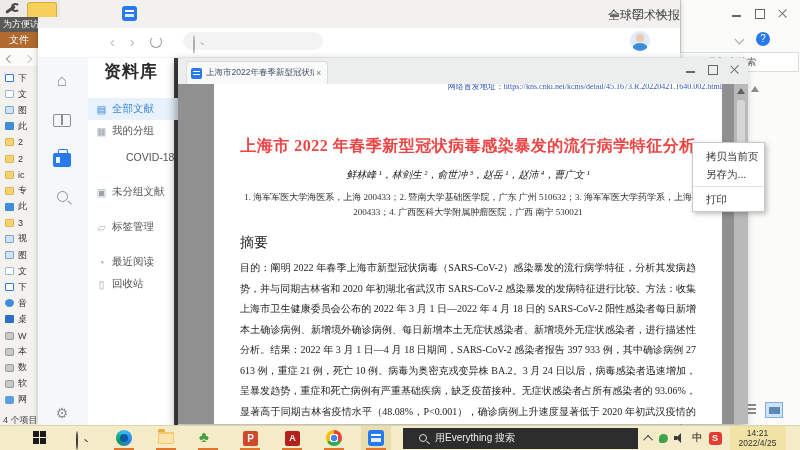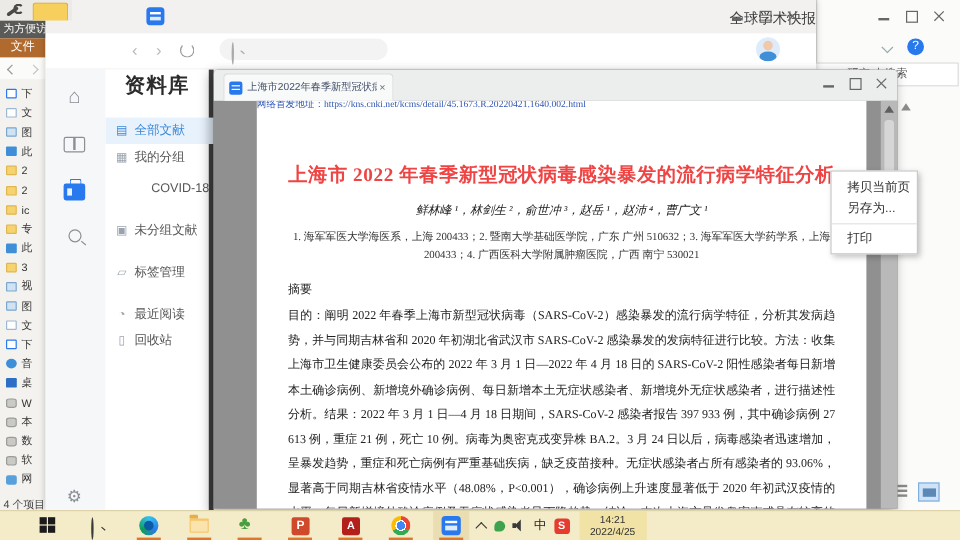--- a/index.html
+++ b/index.html
@@ -98,25 +98,25 @@
   .v-tab { left:8px; top:3px; width:142px; height:23px; background:#f8f9f9; border:1px solid #dcdcdc; border-bottom:none; border-radius:4px 4px 0 0; display:flex; align-items:center; padding:0 4px; }
   .v-fav { width:11px; height:11px; background:#2878ee; border-radius:2px; position:relative; flex:none; margin-right:4px; }
   .v-fav:before { content:""; position:absolute; left:2px; top:3px; width:7px; height:1.5px; background:#fff; box-shadow:0 3px 0 #fff; }
   .v-tabtitle { font-size:8.5px; color:#44506b; white-space:nowrap; overflow:hidden; width:108px; }
   .v-tabclose { font-size:9px; color:#777; margin-left:2px; }
   .v-controls { right:8px; top:6px; position:absolute; display:flex; gap:11px; }
   .v-scroll { left:556px; top:26px; width:14px; height:340px; background:#b9b9b9; }
   .v-scroll .up { margin:4px auto 0; width:0; height:0; border-left:4px solid transparent; border-right:4px solid transparent; border-bottom:6px solid #5f5f5f; }
   .v-thumb { margin:6px auto 0; width:8px; height:70px; background:#d6d6d6; border-radius:3px; }
   .page { left:36px; top:26px; width:508px; height:340px; background:#fff; overflow:hidden; font-family:"Liberation Serif", serif; }
-  .p-url { margin-top:-3px; text-align:left; font-size:8px; color:#3156b4; white-space:nowrap; overflow:hidden; }
+  .p-url { margin-top:-3px; text-align:right; font-size:8px; color:#3156b4; white-space:nowrap; overflow:hidden; }
   .p-title { margin-top:44px; text-align:center; font-size:16px; font-weight:bold; color:#ef4444; letter-spacing:.5px; }
   .p-authors { margin-top:11px; text-align:center; font-size:10px; font-style:italic; color:#222; }
   .p-affil { margin:8px 28px 0; text-align:center; font-size:9px; color:#333; line-height:15px; }
-  .p-abslabel { margin:14px 26px 0; font-size:10px; color:#222; }
+  .p-abslabel { margin:14px 26px 0; font-size:14px; color:#222; }
   .p-abstract { margin:6px 26px 0; font-size:10px; color:#222; line-height:20.5px; text-align:justify; }
 
   
   .ctxmenu { left:692px; top:142px; width:73px; background:#fff; border:1px solid #c9c9c9; box-shadow:2px 2px 5px rgba(0,0,0,.25); z-index:7; padding:4px 0; }
   .mitem { height:18px; line-height:18px; font-size:10.5px; color:#333; padding-left:13px; white-space:nowrap; }
   .mitem.divided { border-top:1px solid #e2e2e2; margin-top:3px; padding-top:3px; height:21px; }
 
   
   .taskbar { left:0; top:425px; width:800px; height:25px; background:#f4ebc8; border-top:1px solid #ddd2a9; z-index:10; display:flex; align-items:center; }
   .tbico { width:30px; height:24px; position:relative; flex:none; }
@@ -437,20 +437,24 @@
         <span class="underline"></span>
       </div>
     <div class="tbico" style="margin-left:12px;">
         <span class="chrome-ico"></span>
         <span class="underline"></span>
       </div>
     <div class="tbico active" style="margin-left:12px;">
         <span class="cnki-tb"></span>
         <span class="underline"></span>
       </div>
+    <div class="everything">
+      <span class="mag"></span>
+      <span>用Everything 搜索</span>
+    </div>
     <div class="tray">
       <span class="tray-chev"></span>
       <span class="tray-green"></span>
       <span class="speaker"></span>
       <span class="ime">中</span>
       <span class="sogou">S</span>
       <span class="clock">
         <span>14:21</span><br>
         <span>2022/4/25</span>
       </span>

